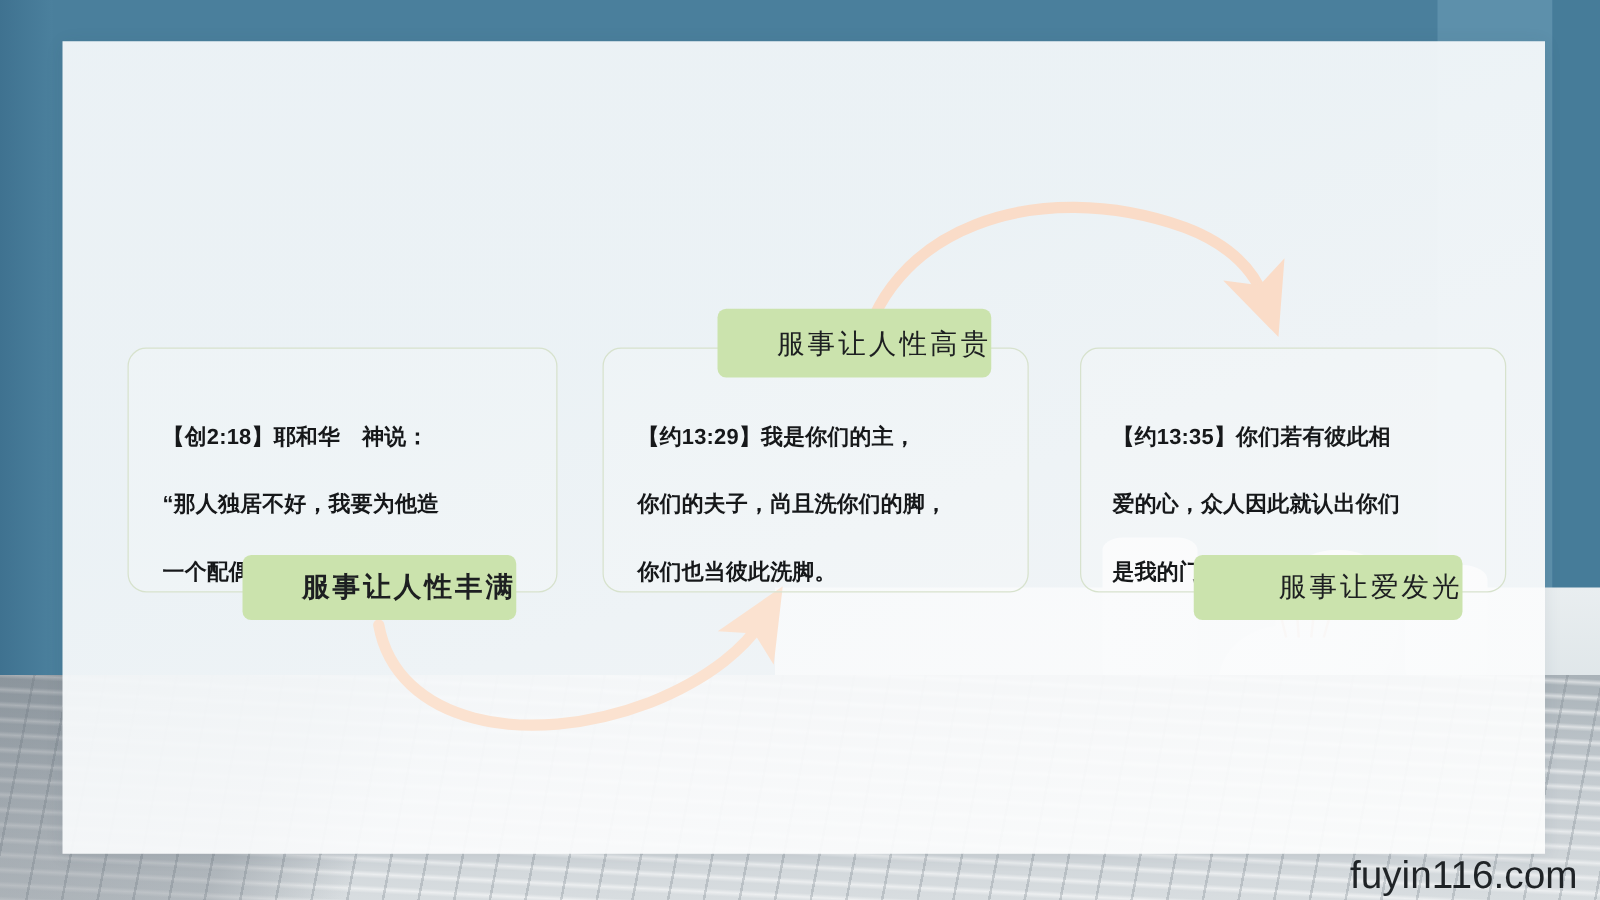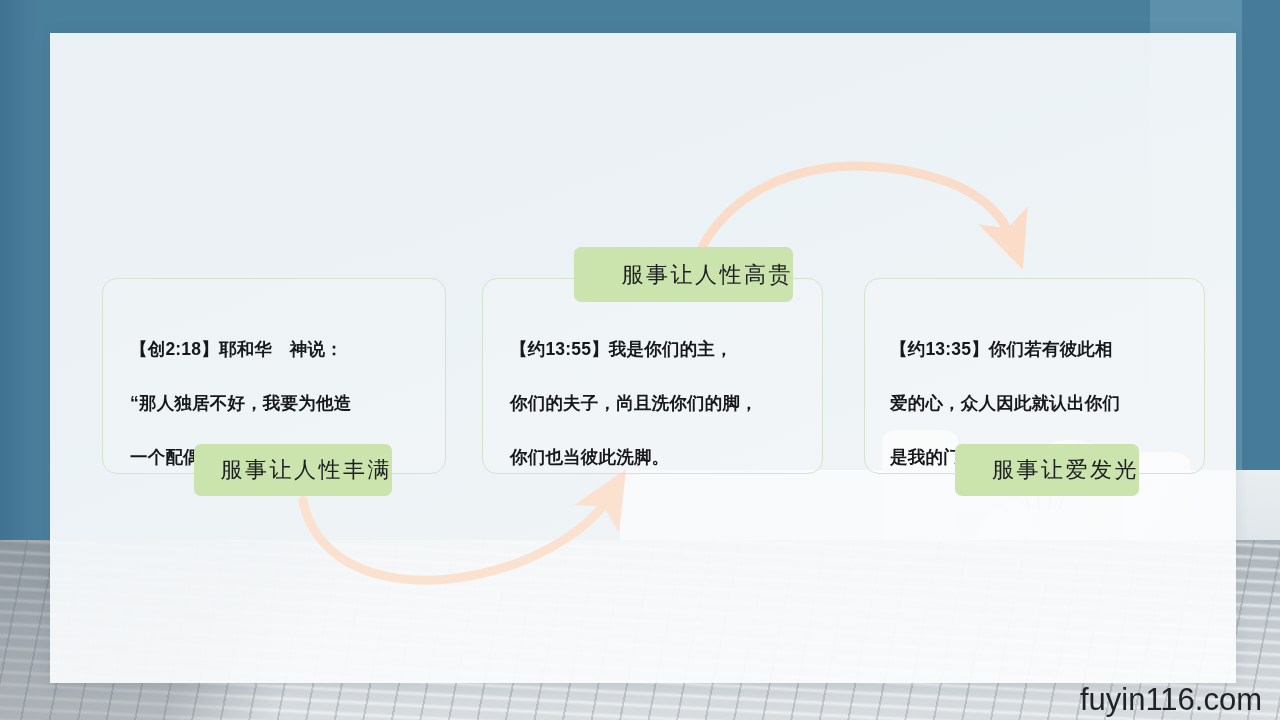--- a/index.html
+++ b/index.html
@@ -183,34 +183,34 @@
 
     <path d="M303,500 C317,578 420,600 520,562 C570,542 598,516 610,496" fill="none" stroke="#fbe2d0" stroke-width="9" stroke-linecap="round" marker-end="url(#ah-bot)"></path>
   </svg>
 
   <div class="card" style="left:102px; top:278px; width:344px; height:196px;"></div>
   <div class="card-text" style="left:130px; top:322px; width:300px;">【创2:18】耶和华　神说：
 “那人独居不好，我要为他造
 一个配偶帮助他。”</div>
 
   <div class="card" style="left:482px; top:278px; width:341px; height:196px;"></div>
-  <div class="card-text" style="left:510px; top:322px; width:305px;">【约13:55】我是你们的主，
+  <div class="card-text" style="left:510px; top:322px; width:305px;">【约13:29】我是你们的主，
 你们的夫子，尚且洗你们的脚，
 你们也当彼此洗脚。</div>
 
   <div class="card" style="left:864px; top:278px; width:341px; height:196px;"></div>
   <div class="card-text" style="left:890px; top:322px; width:300px;">【约13:35】你们若有彼此相
 爱的心，众人因此就认出你们
 是我的门徒了。”</div>
 
   <div class="pill" style="left:574px; top:247px; width:219px; height:55px;">
     <span>服事让人性高贵</span>
   </div>
-  <div class="pill" style="left:194px; top:444px; width:198px; height:52px;">
+  <div class="pill" style="left:194px; top:444px; width:219px; height:52px;font-weight:bold;">
     <span>服事让人性丰满</span>
   </div>
-  <div class="pill" style="left:955px; top:444px; width:184px; height:52px;">
+  <div class="pill" style="left:955px; top:444px; width:215px; height:52px;">
     <span>服事让爱发光</span>
   </div>
 
   <div class="watermark">fuyin116.com</div>
 
 </div>
 
 </body></html>

